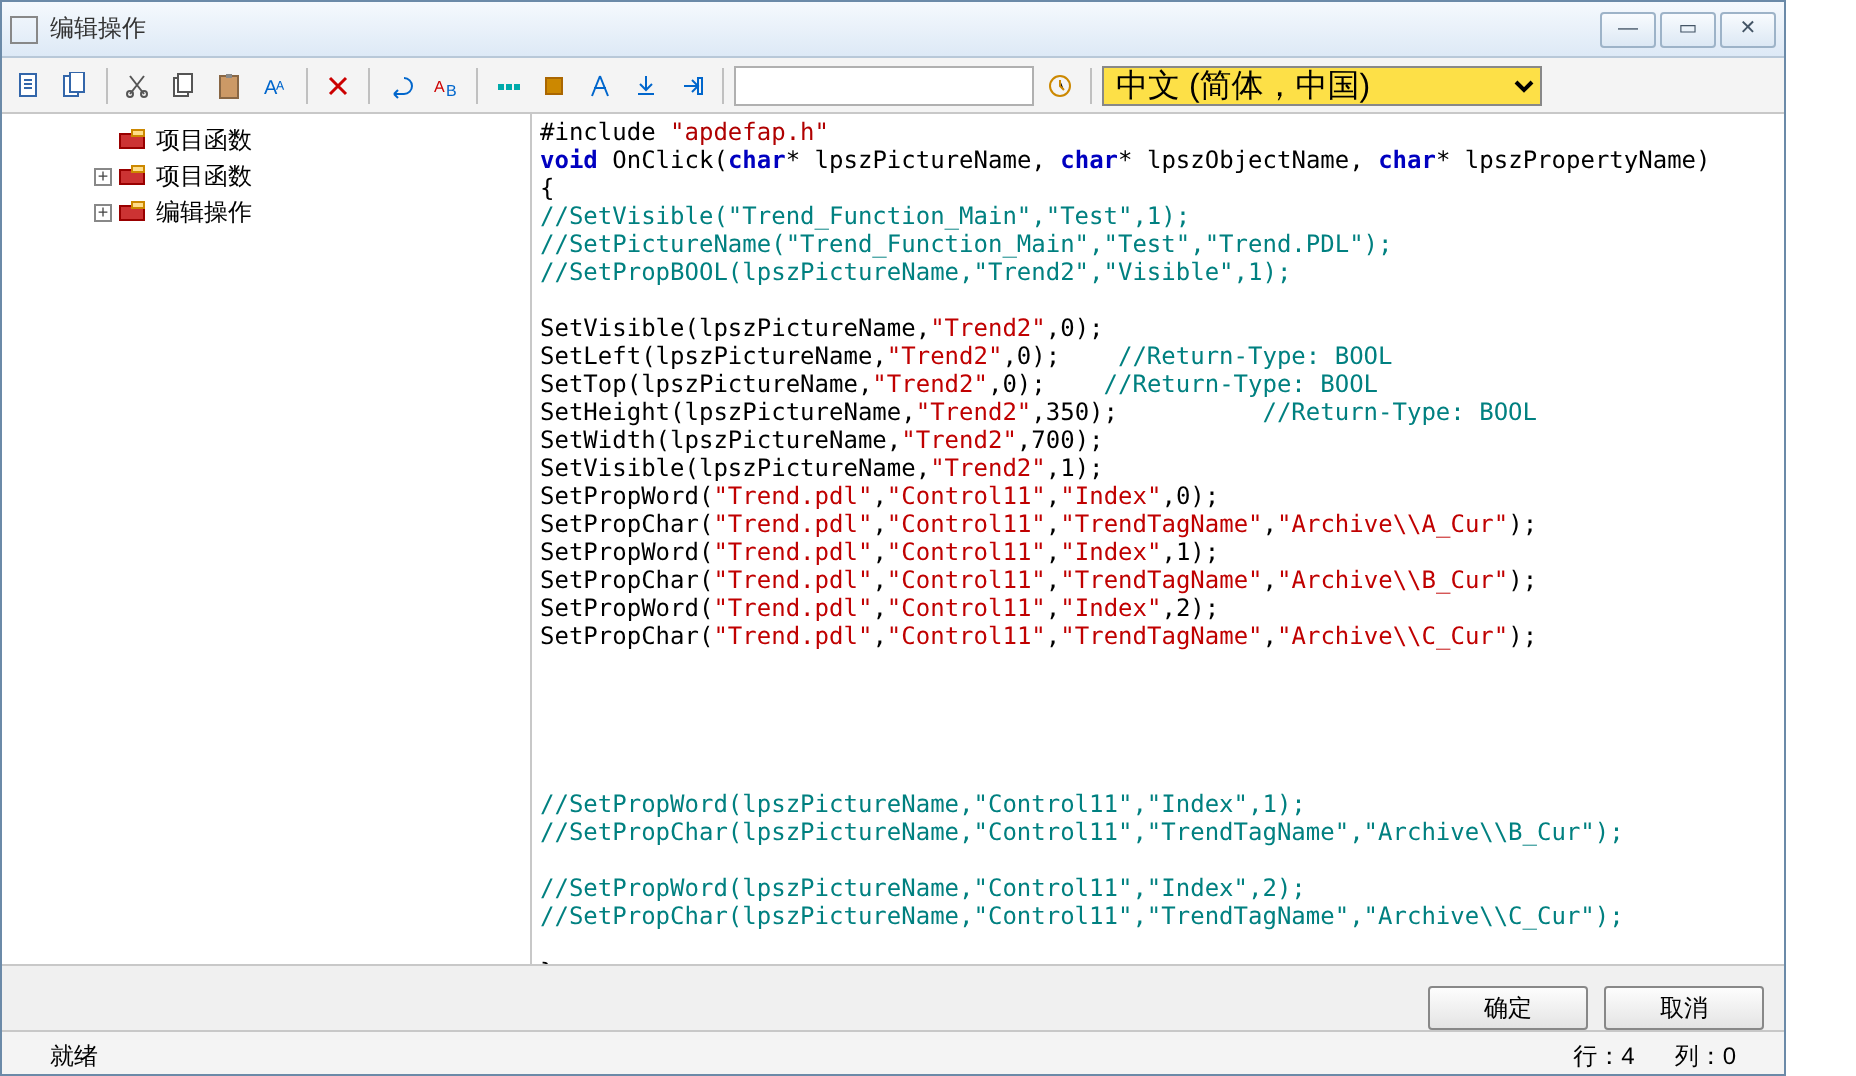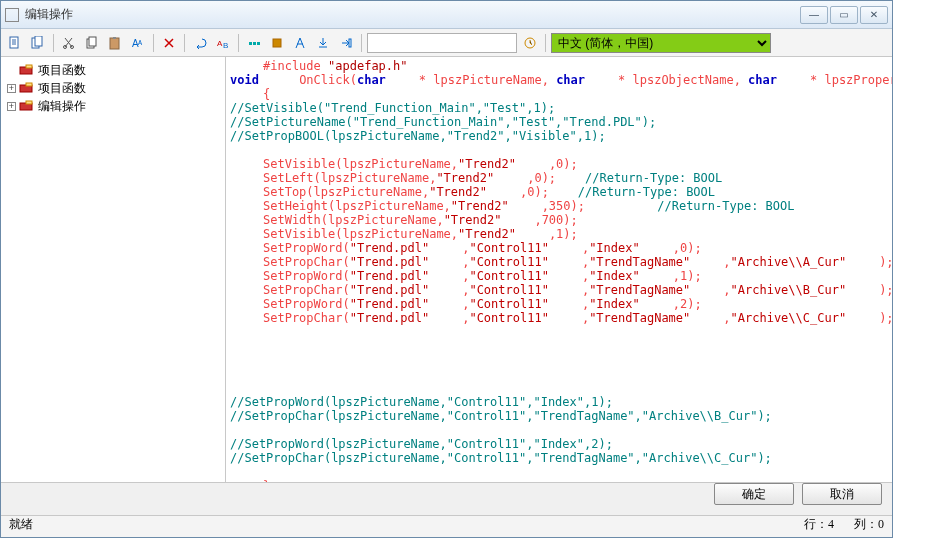--- a/index.html
+++ b/index.html
@@ -7,38 +7,38 @@
 .window { width: 893px; height: 538px; border: 1px solid #6b8aa8; background: #fff; display: flex; flex-direction: column; }
 .titlebar { height: 28px; background: linear-gradient(#f5f9fd,#dde9f6); border-bottom: 1px solid #b8c8d8; display: flex; align-items: center; padding: 0 4px; }
 .titlebar-icon { width: 14px; height: 14px; border: 1px solid #888; margin-right: 6px; }
 .titlebar-title { flex: 1; font-size: 12px; color: #333; }
 .win-btn { width: 28px; height: 18px; border: 1px solid #9db3c8; background: linear-gradient(#f8fbfe,#dce8f4); margin-left: 2px; border-radius: 2px; text-align: center; font-size: 10px; line-height: 15px; color: #456; cursor: pointer; }
 .toolbar { height: 28px; border-bottom: 1px solid #c8c8c8; display: flex; align-items: center; padding: 0 4px; gap: 3px; background: #f4f4f4; }
 .tb-btn { width: 20px; height: 20px; display: flex; align-items: center; justify-content: center; cursor: pointer; border: 1px solid transparent; }
 .tb-sep { width: 1px; height: 18px; background: #c0c0c0; margin: 0 2px; }
 .tb-input { height: 20px; border: 1px solid #b0b0b0; background: #fff; }
 .tb-input.search { width: 150px; }
-.lang-select { height: 20px; width: 220px; border: 1px solid #888; font-size: 12px; padding: 0 2px; background: #84cc16; }
+.lang-select { height: 20px; width: 220px; border: 1px solid #888; font-size: 16px; padding: 0 2px; background: #fde047; }
 .body { flex: 1; display: flex; border-bottom: 1px solid #c8c8c8; min-height: 0; }
-.tree { width: 225px; border-right: 1px solid #c8c8c8; padding: 4px 2px; background: #fff; overflow: auto; }
+.tree { width: 225px; border-right: 1px solid #c8c8c8; padding: 4px 2px; background: #fff; overflow: auto; margin-left: 40px; }
 .tree-item { display: flex; align-items: center; height: 18px; padding-left: 4px; gap: 3px; cursor: pointer; }
 .tree-exp { width: 9px; height: 9px; border: 1px solid #888; font-size: 9px; line-height: 7px; text-align: center; color: #444; }
 .tree-exp.blank { border: none; }
 .tree-ico { width: 16px; height: 12px; display: inline-block; }
 .tree-ico svg { width: 16px; height: 12px; }
 .tree-label { font-size: 12px; color: #000; }
 .editor { flex: 1; background: #fff; overflow: auto; padding: 2px 4px; font-family: "SimSun", monospace; font-size: 12px; line-height: 14px; white-space: pre; }
 .c-inc { color: #b00000; }
 .c-kw { color: #0000c0; font-weight: bold; }
 .c-cmnt { color: #008080; }
 .c-str { color: #c00000; }
-.c-plain { color: #ef4444; margin-left: 33px; }
-.footer { height: 32px; display: flex; align-items: flex-start; justify-content: flex-end; padding: 0 10px; gap: 8px; background: #f0f0f0; }
+.c-plain { color: #000000; }
+.footer { height: 32px; display: flex; align-items: flex-end; justify-content: flex-end; padding: 0 10px; gap: 8px; background: #f0f0f0; }
 .btn { width: 80px; height: 22px; border: 1px solid #888; background: linear-gradient(#fdfdfd,#e4e4e4); font-size: 12px; cursor: pointer; border-radius: 2px; }
-.status { height: 22px; border-top: 1px solid #c8c8c8; display: flex; align-items: flex-start; padding: 0 8px; font-size: 12px; background: #f4f4f4; font-family: Liberation Serif, serif; }
+.status { height: 22px; border-top: 1px solid #c8c8c8; display: flex; align-items: flex-end; padding: 0 24px; font-size: 12px; background: #f4f4f4; }
 .status-left { flex: 1; }
 .status-cell { margin-left: 20px; }
 </style>
 </head>
 <body>
 
 <div class="window">
   <div class="titlebar">
     <div class="titlebar-icon"></div>
     <div class="titlebar-title">编辑操作</div>

